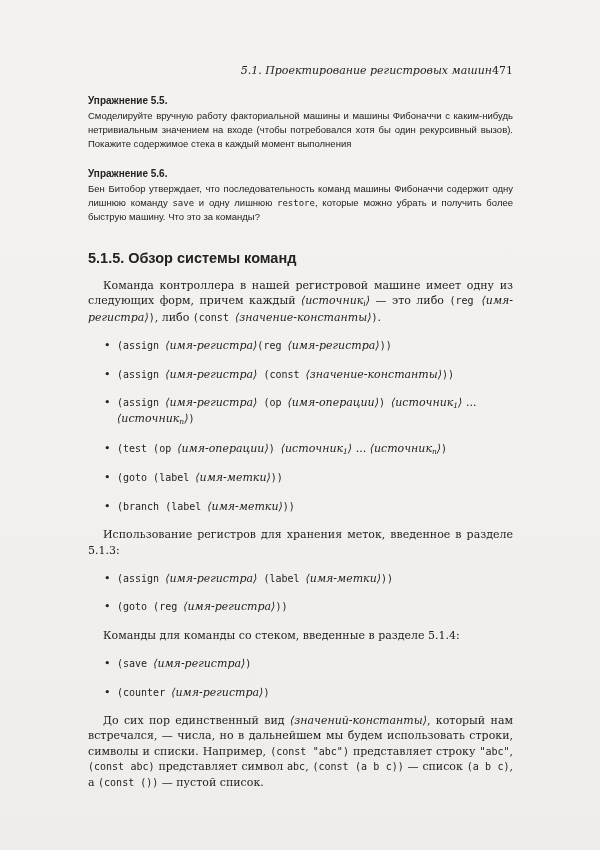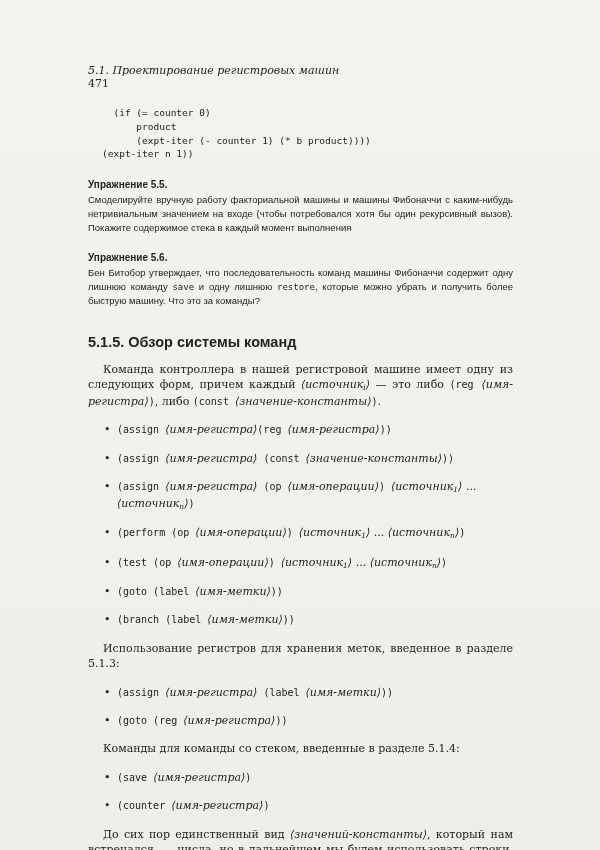--- a/index.html
+++ b/index.html
@@ -16,25 +16,24 @@
     color: #23221f;
     overflow: hidden;
   }
   .content {
     position: absolute;
     left: 88px; top: 64px;
     width: 425px;
   }
   .header {
     display: flex;
-    justify-content: flex-start;
+    justify-content: flex-end;
     align-items: baseline;
     font-size: 11px;
     margin-bottom: 16px;
-    flex-direction: column;
   }
   .header-left { font-style: italic; }
   .header-right { font-style: normal; }
 
   .code {
     font-family: "DejaVu Sans Mono", monospace;
     font-size: 9.5px;
     line-height: 1.45;
     margin: 0 0 0 14px;
     white-space: pre;
@@ -108,44 +107,39 @@
 <body>
 
 <div class="page">
   <div class="content">
 
     <div class="header">
       <span class="header-left">5.1. Проектирование регистровых машин</span>
       <span class="header-right">471</span>
     </div>
 
-    <pre class="code">  (if (= counter 0)
-      product
-      (expt-iter (- counter 1) (* b product))))
-(expt-iter n 1))</pre>
 
     <div class="exercise">
       <div class="ex-title">Упражнение 5.5.</div>
       <div class="ex-body">Смоделируйте вручную работу факториальной машины и машины Фибоначчи с каким-нибудь нетривиальным значением на входе (чтобы потребовался хотя бы один рекурсивный вызов). Покажите содержимое стека в каждый момент выполнения</div>
     </div>
 
     <div class="exercise">
       <div class="ex-title">Упражнение 5.6.</div>
       <div class="ex-body">Бен Битобор утверждает, что последовательность команд машины Фибоначчи содержит одну лишнюю команду <span class="s-code">save</span> и одну лишнюю <span class="s-code">restore</span>, которые можно убрать и получить более быструю машину. Что это за команды?</div>
     </div>
 
     <div class="section-heading">5.1.5.  Обзор системы команд</div>
 
     <p class="para indent">Команда контроллера в нашей регистровой машине имеет одну из следующих форм, причем каждый <span class="s-var">⟨источник</span><span class="s-sub">i</span><span class="s-var">⟩</span> — это либо <span class="s-code">(reg </span><span class="s-var">⟨имя-регистра⟩</span><span class="s-code">)</span>, либо <span class="s-code">(const </span><span class="s-var">⟨значение-константы⟩</span><span class="s-code">)</span>.</p>
 
     <ul class="cmd-list">
       <li class="cmd-item"><span class="s-code">(assign </span><span class="s-var">⟨имя-регистра⟩</span><span class="s-code">(reg </span><span class="s-var">⟨имя-регистра⟩</span><span class="s-code">))</span></li>
       <li class="cmd-item"><span class="s-code">(assign </span><span class="s-var">⟨имя-регистра⟩</span><span class="s-code"> (const </span><span class="s-var">⟨значение-константы⟩</span><span class="s-code">))</span></li>
       <li class="cmd-item"><span class="s-code">(assign </span><span class="s-var">⟨имя-регистра⟩</span><span class="s-code"> (op </span><span class="s-var">⟨имя-операции⟩</span><span class="s-code">) </span><span class="s-var">⟨источник</span><span class="s-sub">1</span><span class="s-var">⟩</span> ... <span class="s-var">⟨источник</span><span class="s-sub">n</span><span class="s-var">⟩</span><span class="s-code">)</span></li>
-      <li class="cmd-item"><span class="s-code">(perform (op </span><span class="s-var">⟨имя-операции⟩</span><span class="s-code">) </span><span class="s-var">⟨источник</span><span class="s-sub">1</span><span class="s-var">⟩</span> ... <span class="s-var">⟨источник</span><span class="s-sub">n</span><span class="s-var">⟩</span><span class="s-code">)</span></li>
       <li class="cmd-item"><span class="s-code">(test (op </span><span class="s-var">⟨имя-операции⟩</span><span class="s-code">) </span><span class="s-var">⟨источник</span><span class="s-sub">1</span><span class="s-var">⟩</span> ... <span class="s-var">⟨источник</span><span class="s-sub">n</span><span class="s-var">⟩</span><span class="s-code">)</span></li>
       <li class="cmd-item"><span class="s-code">(goto (label </span><span class="s-var">⟨имя-метки⟩</span><span class="s-code">))</span></li>
       <li class="cmd-item"><span class="s-code">(branch (label </span><span class="s-var">⟨имя-метки⟩</span><span class="s-code">))</span></li>
     </ul>
 
     <p class="para indent">Использование регистров для хранения меток, введенное в разделе 5.1.3:</p>
     <ul class="cmd-list">
       <li class="cmd-item"><span class="s-code">(assign </span><span class="s-var">⟨имя-регистра⟩</span><span class="s-code"> (label </span><span class="s-var">⟨имя-метки⟩</span><span class="s-code">))</span></li>
       <li class="cmd-item"><span class="s-code">(goto (reg </span><span class="s-var">⟨имя-регистра⟩</span><span class="s-code">))</span></li>
     </ul>

